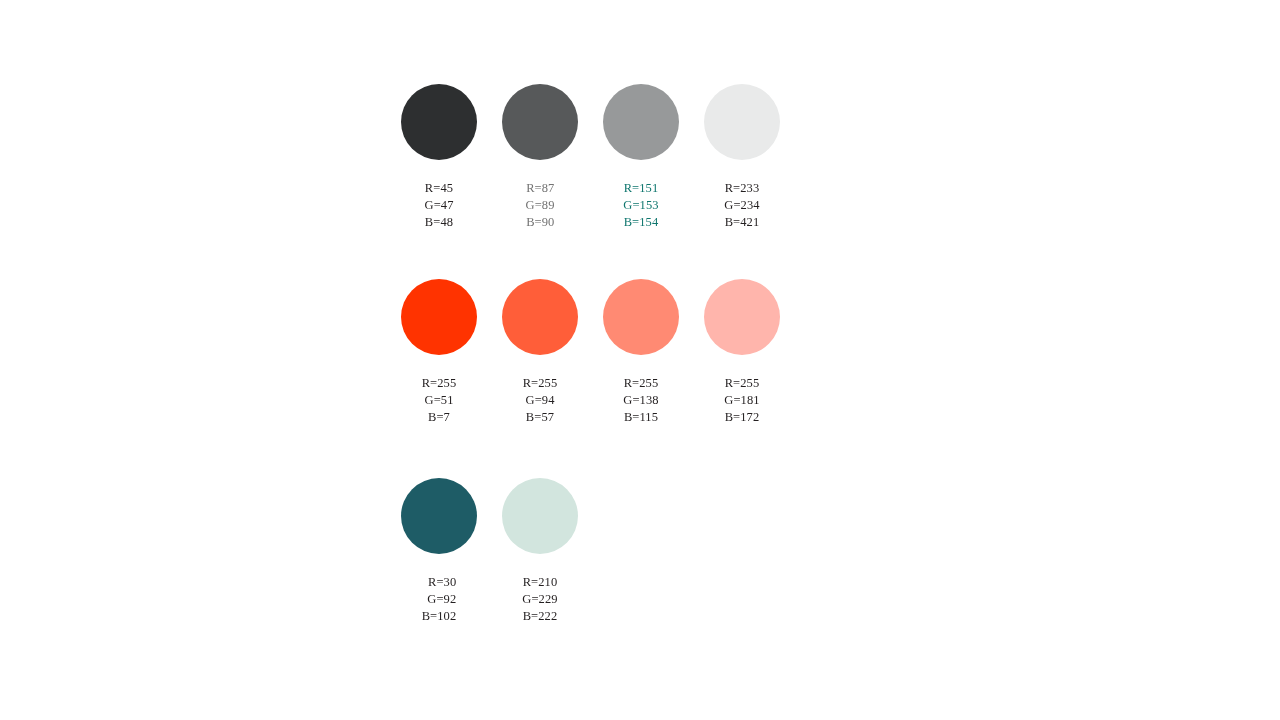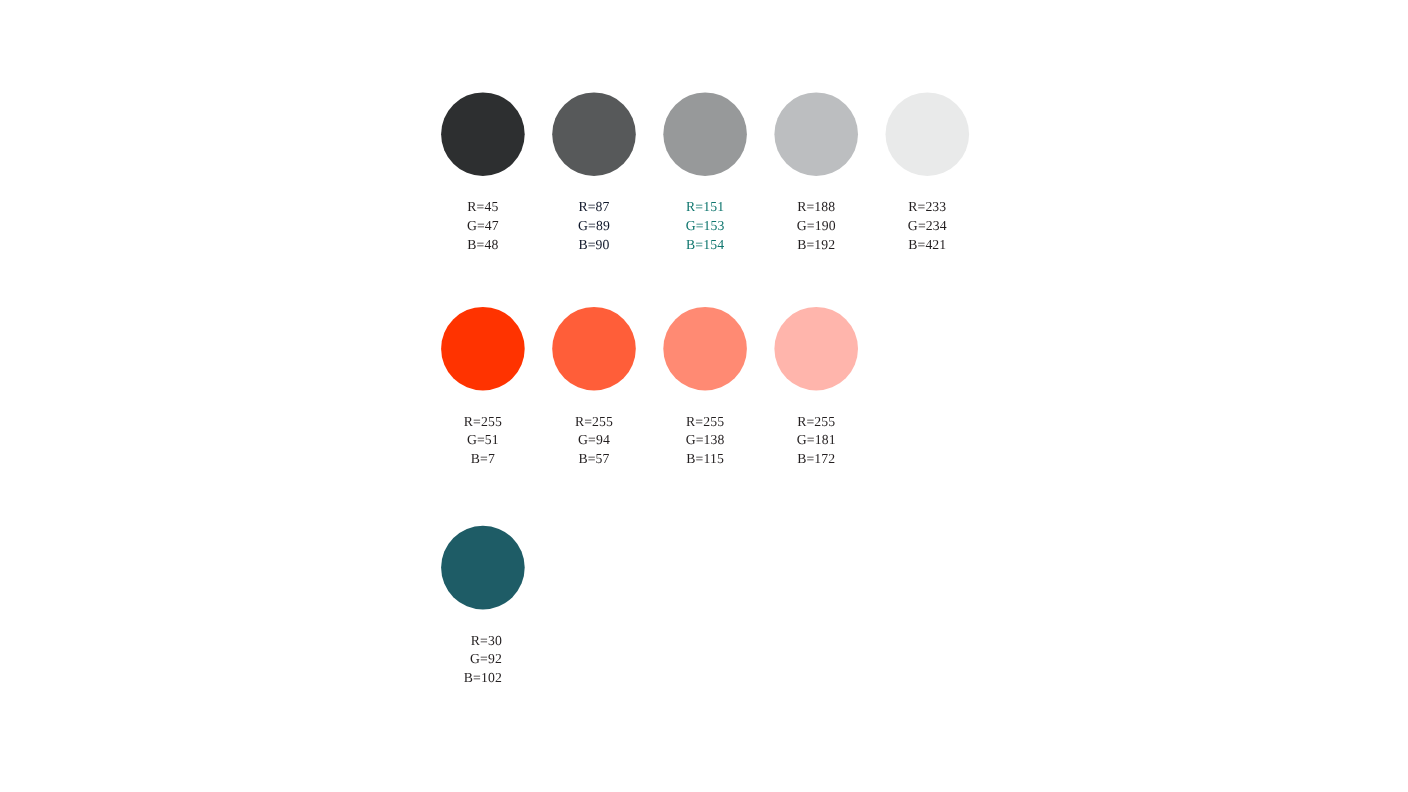--- a/index.html
+++ b/index.html
@@ -75,40 +75,32 @@
     <div class="swatch-cell">
       <span class="swatch-disc" style="background-color: rgb(45, 47, 48);"></span>
       <div class="swatch-label" style="color: rgb(35, 31, 32);">
         <span class="channel">R=45</span>
         <span class="channel">G=47</span>
         <span class="channel">B=48</span>
       </div>
     </div>
     <div class="swatch-cell">
       <span class="swatch-disc" style="background-color: rgb(87, 89, 90);"></span>
-      <div class="swatch-label" style="color: #0f172a;">
+      <div class="swatch-label" style="color: #737373; text-align: right;">
         <span class="channel">R=87</span>
         <span class="channel">G=89</span>
         <span class="channel">B=90</span>
       </div>
     </div>
     <div class="swatch-cell">
       <span class="swatch-disc" style="background-color: rgb(151, 153, 154);"></span>
       <div class="swatch-label" style="color: #0f766e;">
         <span class="channel">R=151</span>
         <span class="channel">G=153</span>
         <span class="channel">B=154</span>
-      </div>
-    </div>
-    <div class="swatch-cell">
-      <span class="swatch-disc" style="background-color: rgb(188, 190, 192);"></span>
-      <div class="swatch-label" style="color: rgb(35, 31, 32);">
-        <span class="channel">R=188</span>
-        <span class="channel">G=190</span>
-        <span class="channel">B=192</span>
       </div>
     </div>
     <div class="swatch-cell">
       <span class="swatch-disc" style="background-color: rgb(233, 234, 234);"></span>
       <div class="swatch-label" style="color: rgb(35, 31, 32);">
         <span class="channel">R=233</span>
         <span class="channel">G=234</span>
         <span class="channel">B=421</span>
       </div>
     </div>
@@ -151,15 +143,23 @@
 
   <div class="swatch-row" id="row-teals">
     <div class="swatch-cell">
       <span class="swatch-disc" style="background-color: rgb(30, 92, 102);"></span>
       <div class="swatch-label" style="color: rgb(35, 31, 32); text-align: right;">
         <span class="channel">R=30</span>
         <span class="channel">G=92</span>
         <span class="channel">B=102</span>
       </div>
     </div>
+    <div class="swatch-cell">
+      <span class="swatch-disc" style="background-color: rgb(210, 229, 222);"></span>
+      <div class="swatch-label" style="color: rgb(35, 31, 32);">
+        <span class="channel">R=210</span>
+        <span class="channel">G=229</span>
+        <span class="channel">B=222</span>
+      </div>
+    </div>
   </div>
 
 </div>
 
 </body></html>

